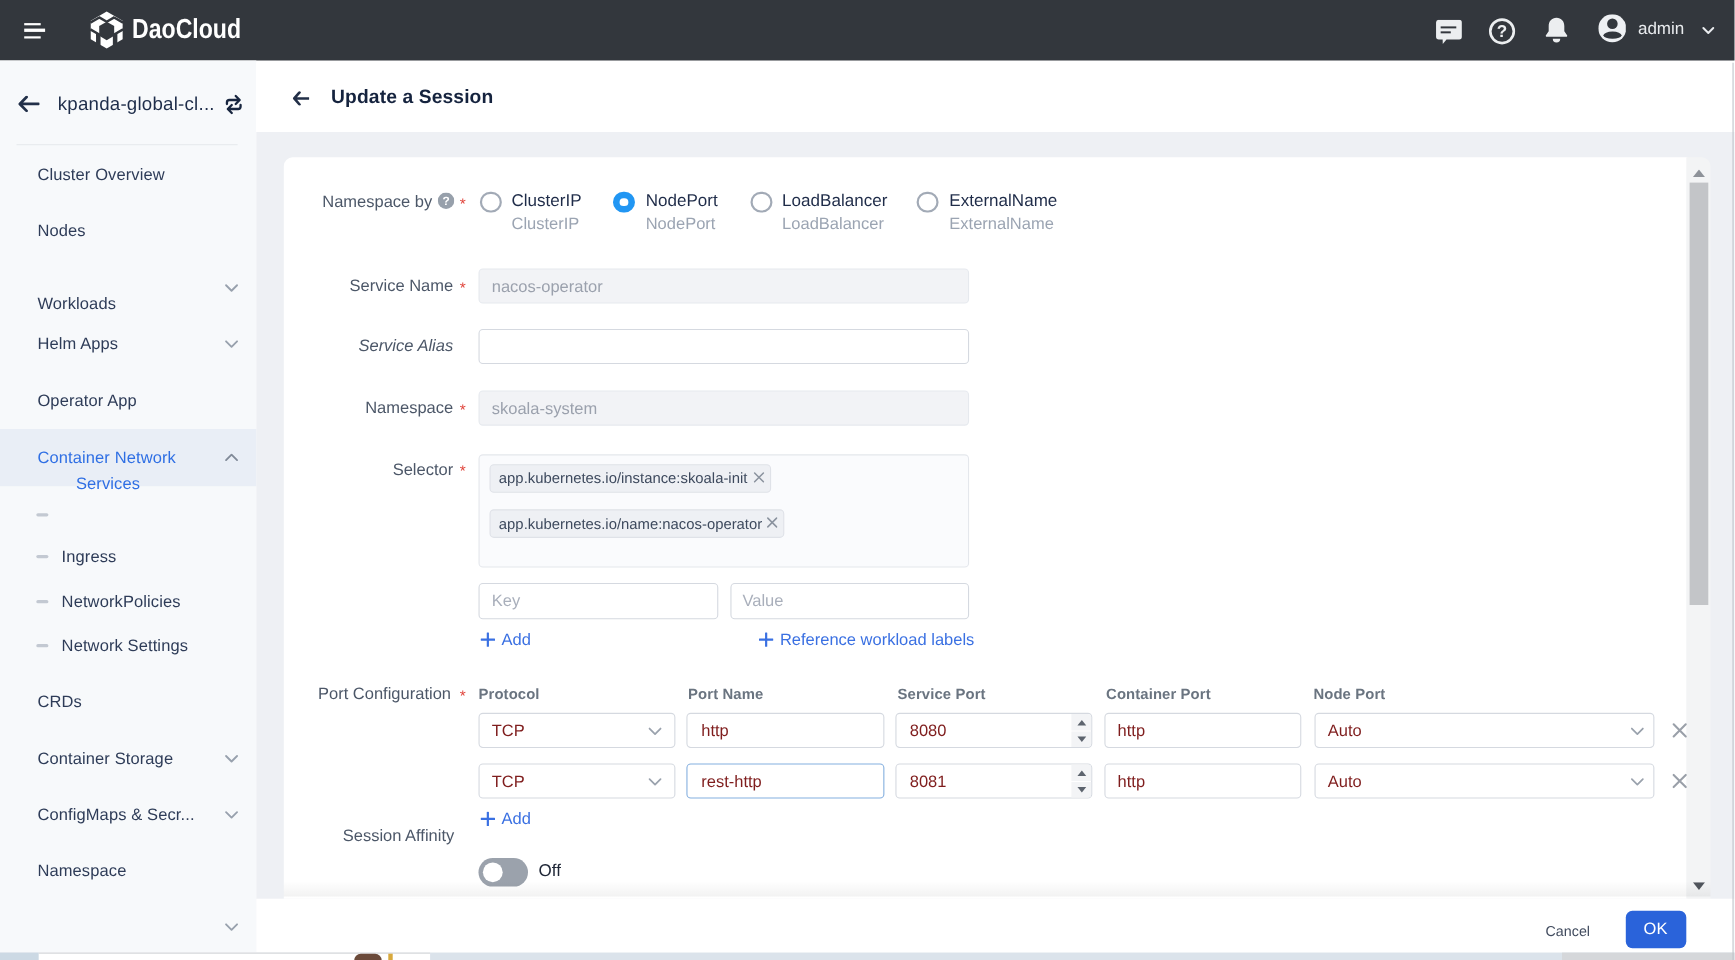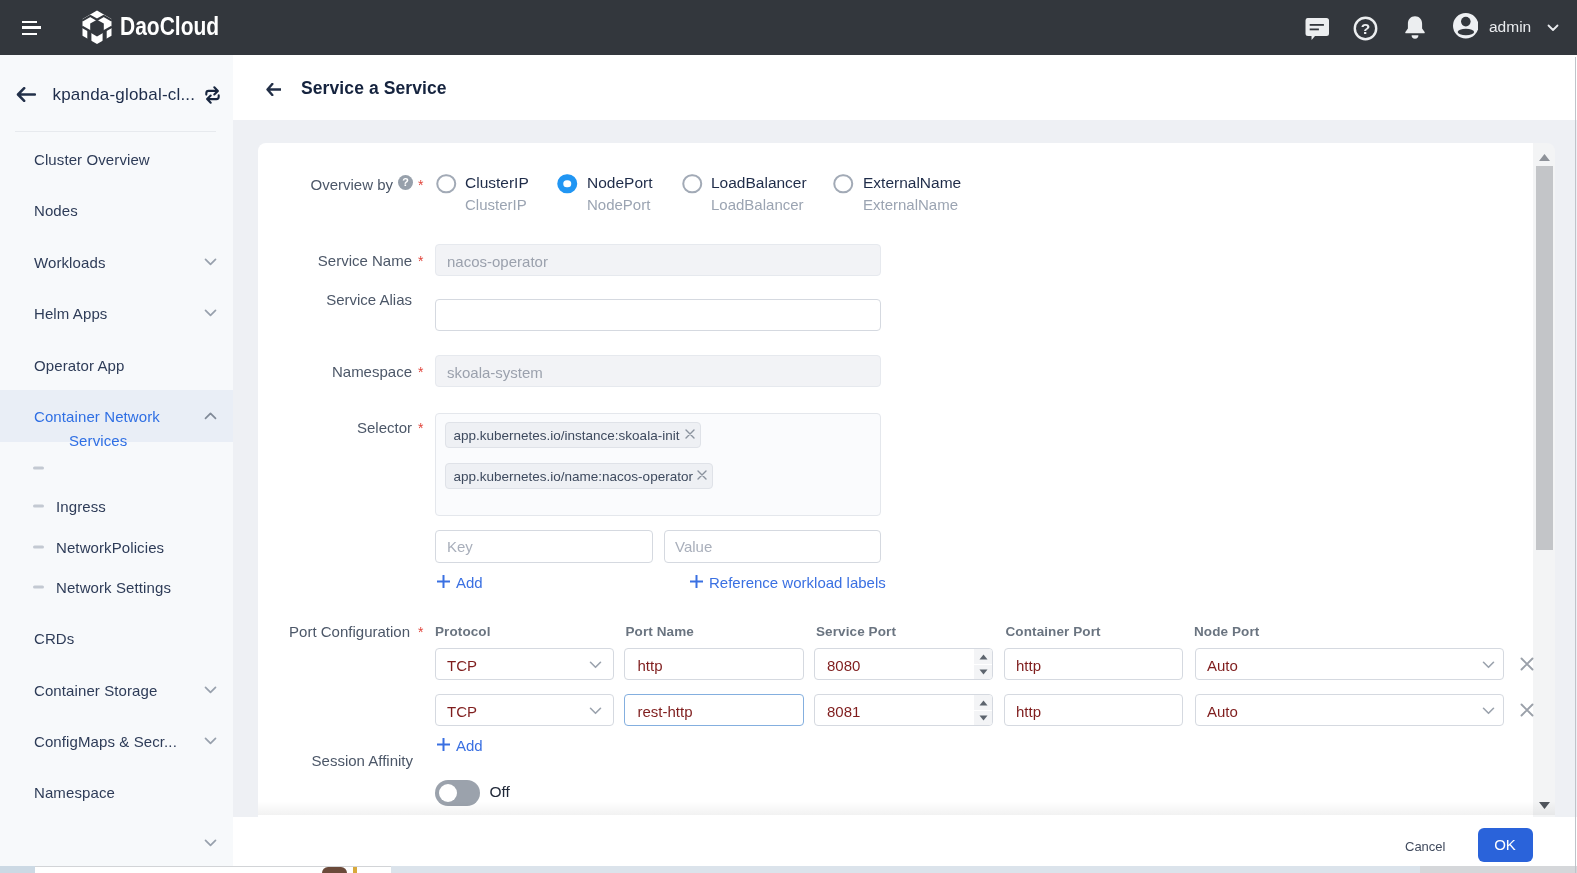--- a/index.html
+++ b/index.html
@@ -94,21 +94,21 @@
   <g fill="none" stroke="#18263f" stroke-width="2.1" stroke-linecap="round" stroke-linejoin="round">
     <path d="M4.3 9.6 L4.3 8.2 Q4.3 5.9 6.6 5.9 L15 5.9 M12.3 2.3 L15.9 5.9 L12.3 9.5"></path>
     <path d="M16.7 10.4 L16.7 11.8 Q16.7 14.1 14.4 14.1 L6 14.1 M8.7 17.7 L5.1 14.1 L8.7 10.5"></path>
   </g>
 </svg>
 <div class="ab" style="left:15px;top:130.5px;width:201px;height:1px;background:#e7eaee;"></div>
 
 <div class="ab" style="left:0;top:390px;width:233px;height:52px;background:#e9eef6;"></div>
 <div class="mi" style="top:159.2px;">Cluster Overview</div>
 <div class="mi" style="top:210.4px;">Nodes</div>
-<div class="mi" style="top:262px;">Workloads</div>
+<div class="mi" style="top:276px;">Workloads</div>
 <div class="mi" style="top:313.3px;">Helm Apps</div>
 <div class="mi" style="top:364.5px;">Operator App</div>
 <div class="mi blue" style="top:416px;">Container Network</div>
 <div class="mi" style="top:638.3px;">CRDs</div>
 <div class="mi" style="top:689.9px;">Container Storage</div>
 <div class="mi" style="top:740.9px;">ConfigMaps &amp; Secr...</div>
 <div class="mi" style="top:792px;">Namespace</div>
 <div class="mi" style="top:843.1px;margin-top:32px;">Operations and Ma...</div>
 <div class="dash" style="top:468px;"></div>
 <div class="smi blue" style="top:440px;margin-left:13px;">Services</div>
@@ -136,33 +136,33 @@
   </svg>
 <svg class="chev" style="top:843.1px;" width="13" height="8" viewBox="0 0 13 8">
     <path d="M1.5 1.3 L6.5 6.3 L11.5 1.3" fill="none" stroke="#98a1ad" stroke-width="1.7" stroke-linecap="round" stroke-linejoin="round"></path>
   </svg>
 
 <div id="mainhead" class="ab"></div>
 <div id="graybg" class="ab"></div>
 <svg class="ab" style="left:265.5px;top:82.5px;" width="15.5" height="13" viewBox="0 0 15.5 13">
   <path d="M6.3 1 L1.5 6.5 L6.3 12 M2 6.5 H14.8" fill="none" stroke="#222f47" stroke-width="2.4" stroke-linecap="round" stroke-linejoin="round"></path>
 </svg>
-<div class="ab" style="left:301px;top:88px;transform:translateY(-50%);font-size:17.5px;font-weight:600;color:#15233e;letter-spacing:0.1px;">Service a Service</div>
+<div class="ab" style="left:301px;top:88px;transform:translateY(-50%);font-size:17.5px;font-weight:600;color:#15233e;letter-spacing:0.1px;">Update a Session</div>
 
 <div id="card" class="ab"></div>
 <div id="scrolltrack" class="ab"></div>
 <svg class="ab" style="left:1539px;top:153.5px;" width="11" height="7" viewBox="0 0 11 7">
     <path d="M0 7 L5.5 0 L11 7 Z" fill="#8e9299"></path>
   </svg>
 <div id="thumb" class="ab"></div>
 <svg class="ab" style="left:1539px;top:801.5px;" width="11" height="7" viewBox="0 0 11 7">
     <path d="M0 0 L5.5 7 L11 0 Z" fill="#50555c"></path>
   </svg>
 
-<div class="lbl" style="left:233px;top:183.5px;">Overview by</div>
+<div class="lbl" style="left:233px;top:183.5px;">Namespace by</div>
 <svg class="ab" style="left:398px;top:175px;" width="15" height="15" viewBox="0 0 15 15">
   <circle cx="7.5" cy="7.5" r="7.5" fill="#97a0ab"></circle>
   <text x="7.5" y="11.4" font-size="10.8" font-weight="bold" fill="#fff" text-anchor="middle" font-family="Liberation Sans">?</text>
 </svg>
 <div class="ast" style="left:418px;top:185px;">*</div>
 
 <div class="radio" style="left:446px;top:183.5px;"></div>
 <div class="rlab" style="left:465px;top:183px;">ClusterIP</div>
 <div class="rsub" style="left:465px;top:203.5px;">ClusterIP</div>
 <div class="radio on" style="left:567px;top:183.5px;"></div>
@@ -173,21 +173,21 @@
 <div class="rsub" style="left:711px;top:203.5px;">LoadBalancer</div>
 <div class="radio" style="left:843px;top:183.5px;"></div>
 <div class="rlab" style="left:863px;top:183px;">ExternalName</div>
 <div class="rsub" style="left:863px;top:203.5px;">ExternalName</div>
 
 <div class="lbl" style="left:252px;top:259.5px;">Service Name</div>
 <div class="ast" style="left:418px;top:261px;">*</div>
 <div class="inp dis" style="left:435px;top:244px;width:446px;height:32px;"></div>
 <div class="itx gtx" style="left:447px;top:260.5px;">nacos-operator</div>
 
-<div class="lbl" style="left:252px;top:299px;">Service Alias</div>
+<div class="lbl" style="left:252px;top:315px;font-style:italic;">Service Alias</div>
 <div class="inp" style="left:435px;top:299px;width:446px;height:32px;"></div>
 
 <div class="lbl" style="left:252px;top:370.5px;">Namespace</div>
 <div class="ast" style="left:418px;top:372px;">*</div>
 <div class="inp dis" style="left:435px;top:355px;width:446px;height:32px;"></div>
 <div class="itx gtx" style="left:447px;top:371.5px;">skoala-system</div>
 
 <div class="lbl" style="left:252px;top:427px;text-align:right;">Selector</div>
 <div class="ast" style="left:418px;top:428px;">*</div>
 <div class="inp" style="left:435px;top:413px;width:446px;height:103px;background:#fafbfd;border-color:#e4e7ec;"></div>

